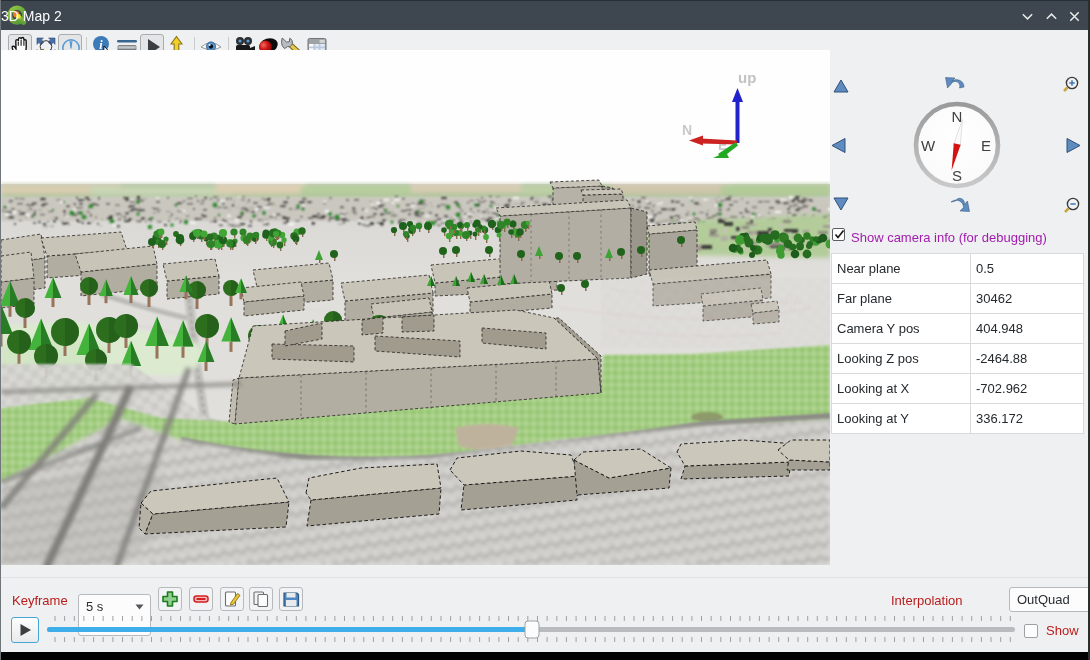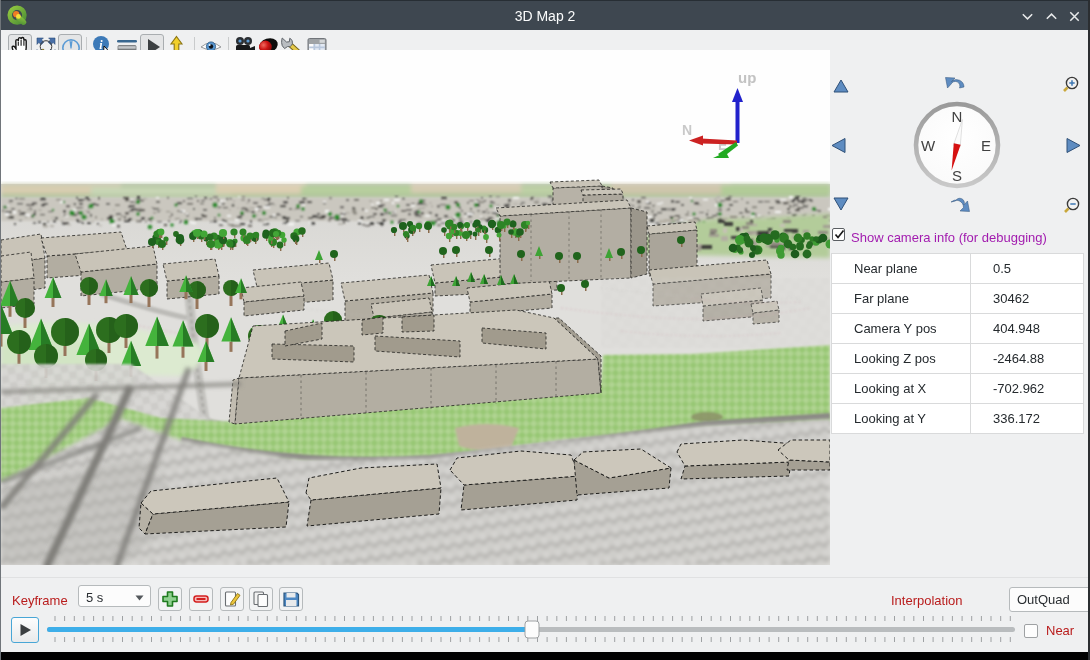--- a/index.html
+++ b/index.html
@@ -1,30 +1,30 @@
 <!DOCTYPE html>
 <html><head><meta charset="utf-8">
 <style>
 *{margin:0;padding:0;box-sizing:border-box}
 html,body{width:1090px;height:660px;overflow:hidden;background:#000}
 body{font-family:"Liberation Sans",sans-serif}
 #win{position:absolute;left:0;top:0;width:1090px;height:660px;background:#eff0f1}
 #tb{position:absolute;left:0;top:0;width:1090px;height:30px;background:#3e4750;border-top:1px solid #272e34;border-left:1px solid #272e34;border-right:1px solid #272e34}
-#tbtitle{position:absolute;left:0;top:0;width:100%;text-align:center;line-height:30px;color:#fbfcfc;font-size:14px}
+#tbtitle{position:absolute;left:0;top:0;width:100%;text-align:left;line-height:30px;color:#fbfcfc;font-size:14px}
 .wbtn{position:absolute;top:8px;width:15px;height:15px;color:#e8eaeb}
 #tool{position:absolute;left:1px;top:30px;width:1088px;height:32px;background:#eff0f1}
 .tbut{position:absolute;top:4px;width:24px;height:24px;border:1px solid #a9adb0;border-radius:3px;background:#e4e5e6}
 .ticon{position:absolute;top:5px;width:24px;height:24px}
 .tsep{position:absolute;top:7px;width:1px;height:18px;background:#c9cbcc}
 #scene{position:absolute;left:1px;top:50px;width:829px;height:515px;background:#fff}
 #rp{position:absolute;left:830px;top:62px;width:258px;height:515px;background:#eff0f1}
 #bb{position:absolute;left:1px;top:577px;width:1087px;height:76px;background:#eff0f1;border-top:1px solid #e0e1e2}
 #bs{position:absolute;left:0;top:652px;width:1090px;height:8px;background:#010101}
 #camtable{position:absolute;left:1px;top:191px;width:253px;border-collapse:collapse;background:#fff;font-size:13px;color:#252a2e}
-#camtable td{border:1px solid #d9dadb;height:30px;padding:0 0 0 22px;font-weight:400}
+#camtable td{border:1px solid #d9dadb;height:30px;padding:0 0 0 5px;font-weight:400}
 #camtable td.v{width:113px}
 .combo{position:absolute;background:#fcfcfc;border:1px solid #b6babc;border-radius:3px;font-size:13px;color:#2a2e32}
 .lbl{position:absolute;font-size:13px;color:#b91c1c}
 .sbut{position:absolute;top:9px;width:24px;height:24px;border:1px solid #b6babc;border-radius:3px;background:#f2f3f4}
 </style></head>
 <body>
 <div id="win">
 <div style="position:absolute;left:0;top:0;width:1px;height:660px;background:#70757a;z-index:50"></div>
 <div style="position:absolute;right:0;top:0;width:2px;height:660px;background:#2b2e31;z-index:50"></div>
 <div id="tb">
@@ -1667,21 +1667,21 @@
           </tr>
     <tr>
             <td>Looking at Y</td>
             <td class="v">336.172</td>
           </tr>
   </tbody>
       </table>
 </div>
 <div id="bb">
   <div class="lbl" style="left:11px;top:15px">Keyframe</div>
-  <div class="combo" style="left:77px;top:7px;width:73px;height:22px">
+  <div class="combo" style="left:77px;top:16px;width:73px;height:42px">
         <span style="position:absolute;left:7px;top:4px">5 s</span>
         <svg style="position:absolute;right:6px;top:9px" width="9" height="6" viewBox="0 0 9 6">
           <path d="M0.5 0.5 L8.5 0.5 L4.5 5.5 Z" fill="#54585c"></path>
         </svg>
       </div>
   <div class="sbut" style="left:157px"></div>
   <svg style="position:absolute;left:160px;top:12px" width="18" height="18" viewBox="0 0 18 18">
         <path d="M6.5 2 H11.5 V6.5 H16 V11.5 H11.5 V16 H6.5 V11.5 H2 V6.5 H6.5 Z" fill="#8fd08f" stroke="#1e7a1e" stroke-width="1.6" stroke-linejoin="round"></path>
       </svg>
   <div class="sbut" style="left:188px"></div>
@@ -1817,16 +1817,16 @@
     </g>
     <rect x="0" y="11" width="968" height="5" rx="2.5" fill="#b9bcbe"></rect>
     <rect x="0" y="11" width="482" height="5" rx="2.5" fill="#3daee9"></rect>
     <rect x="478" y="5" width="14" height="17" rx="3" fill="#fcfcfc" stroke="#9ea1a3" stroke-width="1"></rect>
   </svg>
   <div style="position:absolute;left:10px;top:39px;width:28px;height:26px;border:1.5px solid #48a6d6;border-radius:3px;background:linear-gradient(#fdfdfd,#e9eaeb)"></div>
   <svg style="position:absolute;left:18px;top:45px" width="13" height="14" viewBox="0 0 13 14">
         <path d="M1.5 1 L12 7 L1.5 13 Z" fill="#3c3f41"></path>
       </svg>
   <div style="position:absolute;left:1023px;top:46px;width:14px;height:14px;background:#fdfdfd;border:1px solid #9ea1a3;border-radius:2px"></div>
-  <div class="lbl" style="left:1045px;top:45px">Near</div>
+  <div class="lbl" style="left:1045px;top:45px">Show</div>
 </div>
 <div id="bs"></div>
 </div>
 
 </body></html>

